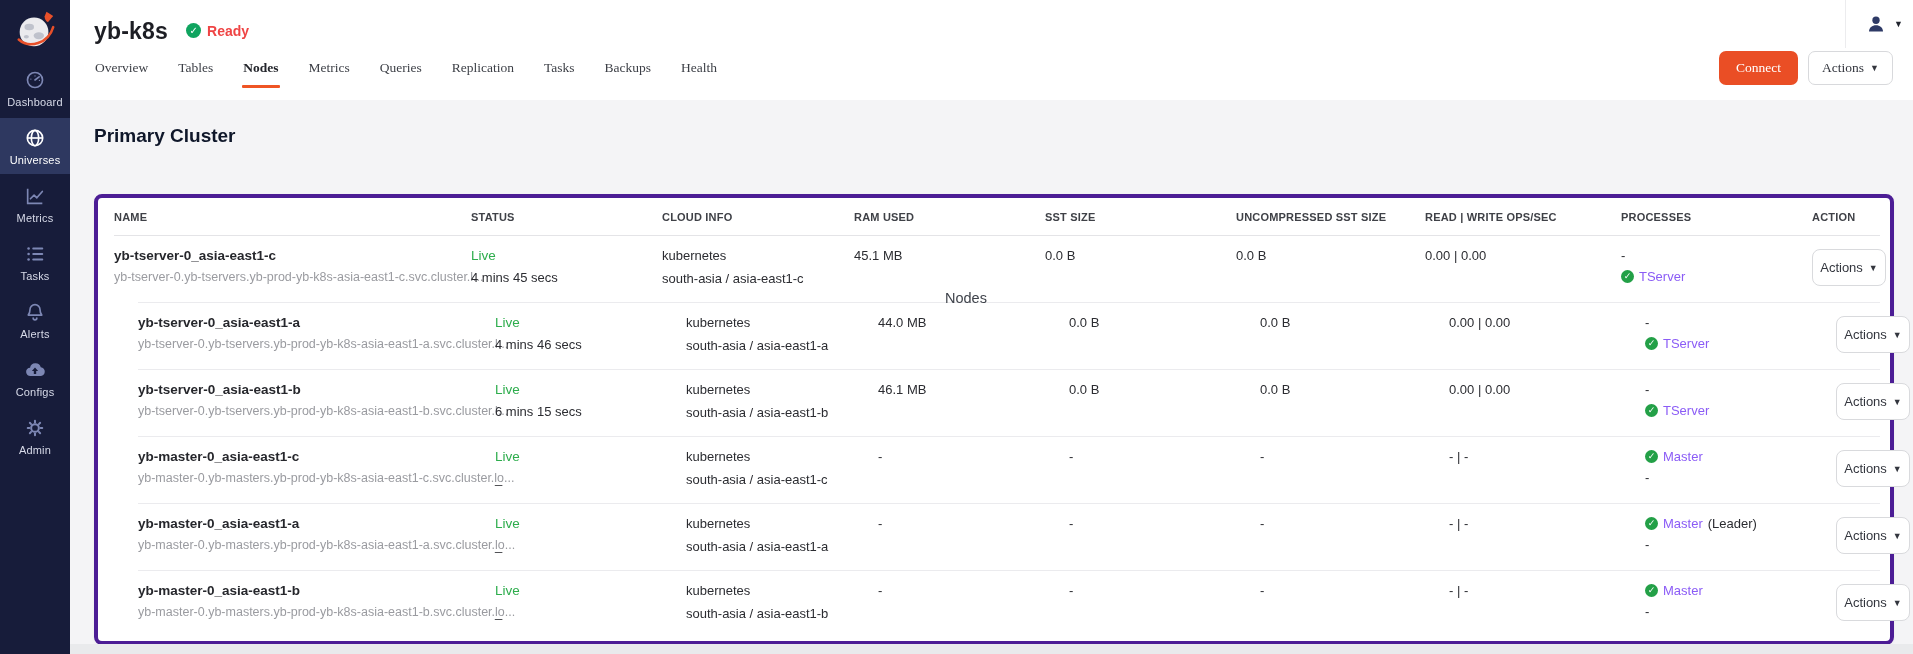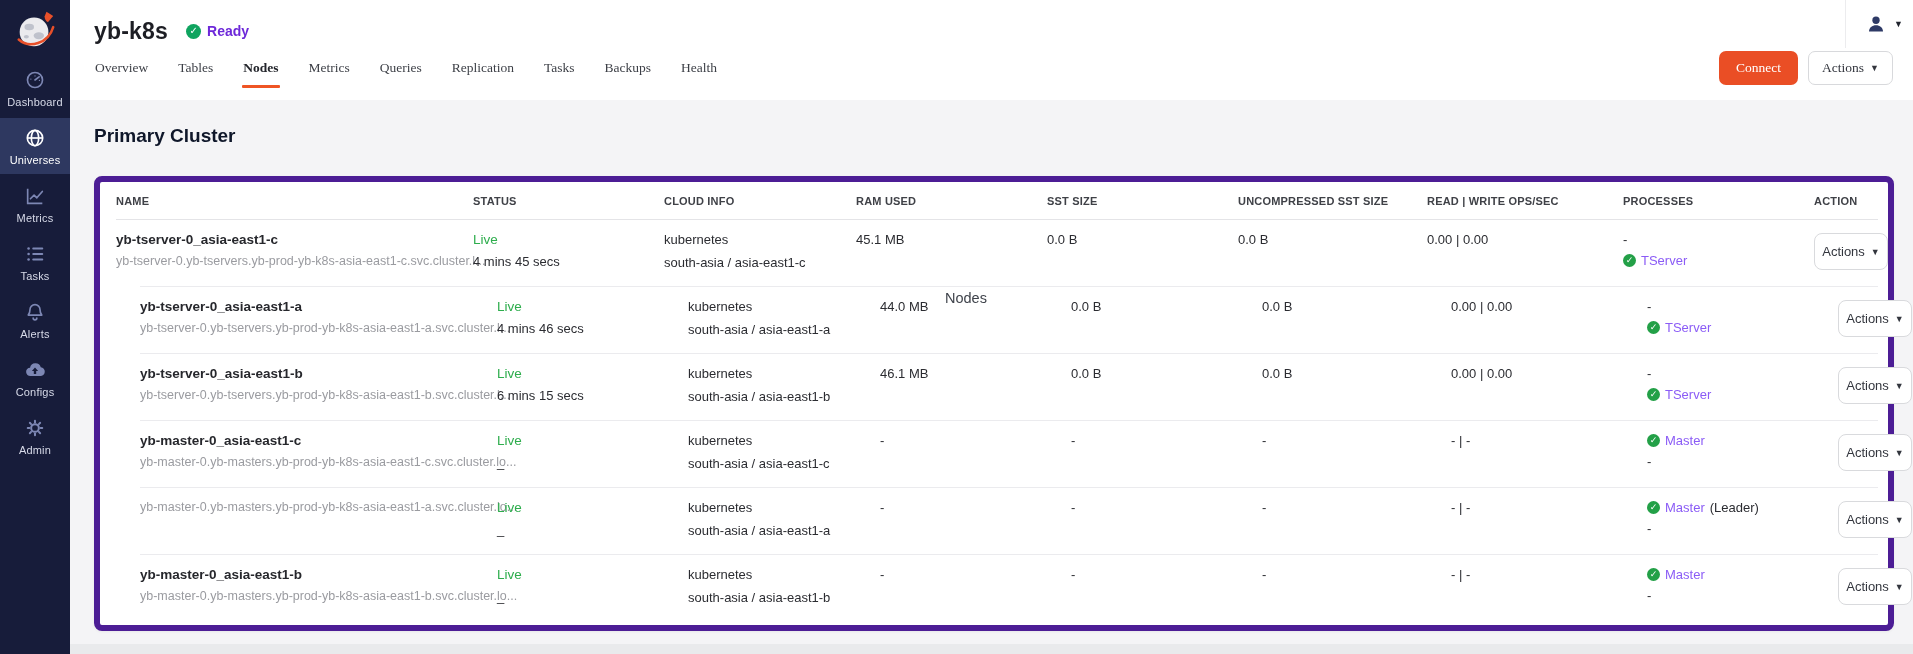--- a/index.html
+++ b/index.html
@@ -15,37 +15,37 @@
   .side-item .side-icon { width:22px; height:22px; display:flex; align-items:center; justify-content:center; color:#7d87b4; }
   .side-item .side-label { font-size:11px; color:#d7dae8; letter-spacing:.2px; }
   .side-item.active { background:#2e3860; }
   .side-item.active .side-icon { color:#ffffff; }
   .side-item.active .side-label { color:#ffffff; }
   
   .main { margin-left:70px; position:relative; height:654px; }
   .topbar { background:#ffffff; height:100px; position:relative; }
   .title-row { display:flex; align-items:center; gap:18px; padding:14px 0 0 24px; height:48px; }
   .universe-title { font-size:23px; font-weight:700; color:#1d1e24; letter-spacing:.2px; }
-  .ready-badge { display:flex; align-items:center; gap:6px; font-size:14px; font-weight:700; color:#6d28d9; }
+  .ready-badge { display:flex; align-items:flex-start; gap:6px; font-size:14px; font-weight:700; color:#ef4444; }
   .check-circle { width:15px; height:15px; border-radius:50%; background:#0fa45f; color:#fff; display:inline-flex; align-items:center; justify-content:center; font-size:10px; line-height:1; }
   .check-circle::before { content:"✓"; }
   .user-area { position:absolute; right:10px; top:0; height:48px; display:flex; align-items:center; gap:8px; padding-left:20px; border-left:1px solid #ececee; }
   .user-caret { font-size:9px; color:#20242e; }
   .tab-row { display:flex; align-items:center; height:40px; padding:0 20px 0 10px;font-family:Liberation Serif, serif; }
   .tab { padding:0 15px; height:40px; display:flex; align-items:center; font-size:13.5px; color:#3c3f46; cursor:pointer; position:relative; white-space:nowrap; }
   .tab.active { font-weight:700; color:#23252b; }
   .tab.active::after { content:""; position:absolute; left:14px; right:14px; bottom:0; height:3px; background:#ef5524; border-radius:1px; }
   .tab-actions { margin-left:auto; display:flex; gap:10px; align-items:center; }
   .btn-connect { background:#ea4e25; color:#fff; border:none; border-radius:7px; font-size:13.5px; padding:9px 17px; cursor:pointer; font-family:inherit; }
   .btn-actions-top { background:#fff; color:#33363e; border:1px solid #d8d9dc; border-radius:7px; font-size:13.5px; padding:8px 13px; cursor:pointer; font-family:inherit; display:flex; align-items:center; gap:6px; }
   .caret { font-size:9px; color:#33363e; }
   
   .content { position:relative; height:554px; }
   .section-title { padding:25px 0 0 24px; font-size:19px; font-weight:700; color:#0f172a; }
-  .card { position:absolute; left:24px; top:76px; width:1800px; background:#fff; border:6px solid #4c1d95; border-radius:8px; box-shadow:0 1px 3px rgba(0,0,0,.05); padding:0 10px 4px 16px; }
+  .card { position:absolute; left:24px; top:94px; width:1800px; background:#fff; border:4px solid #4c1d95; border-radius:8px; box-shadow:0 1px 3px rgba(0,0,0,.05); padding:0 10px 4px 16px; }
   .trow { display:grid; grid-template-columns:357px 191px 192px 191px 191px 189px 196px 191px 1fr; align-items:start; }
   .thead { height:38px; align-items:center; border-bottom:1px solid #e4e4e7; }
   .th { font-size:11px; font-weight:700; color:#3f4147; letter-spacing:.2px; white-space:nowrap; }
   .drow { padding:12px 0 12px; min-height:62px; }
   .drow + .drow { border-top:1px solid #ebebee;margin-left:24px; }
   .nm { font-size:13.5px; font-weight:600; color:#26272c; margin-bottom:7px; cursor:pointer; white-space:nowrap; }
   .fqdn { font-size:12.5px; color:#9a9ba0; white-space:nowrap; }
   .live { font-size:13.5px; color:#2ead4d; margin-bottom:7px; font-weight:500; }
   .uptime, .cl1, .cl2, .val { font-size:13px; color:#2b2c31; }
   .cl1 { margin-bottom:8px; }
@@ -340,20 +340,21 @@
     <div class="action-cell">
       <button class="btn-row-actions">
         <span class="lbl">Actions</span>
         <span class="caret">▼</span>
       </button>
     </div>
   </div>
 
   <div class="trow drow">
     <div>
+      <div class="nm">yb-master-0_asia-east1-a</div>
       <div class="fqdn">yb-master-0.yb-masters.yb-prod-yb-k8s-asia-east1-a.svc.cluster.lo...</div>
     </div>
     <div>
       <div class="live">Live</div>
       <div class="uptime">_</div>
     </div>
     <div>
       <div class="cl1">kubernetes</div>
       <div class="cl2">south-asia / asia-east1-a</div>
     </div>

